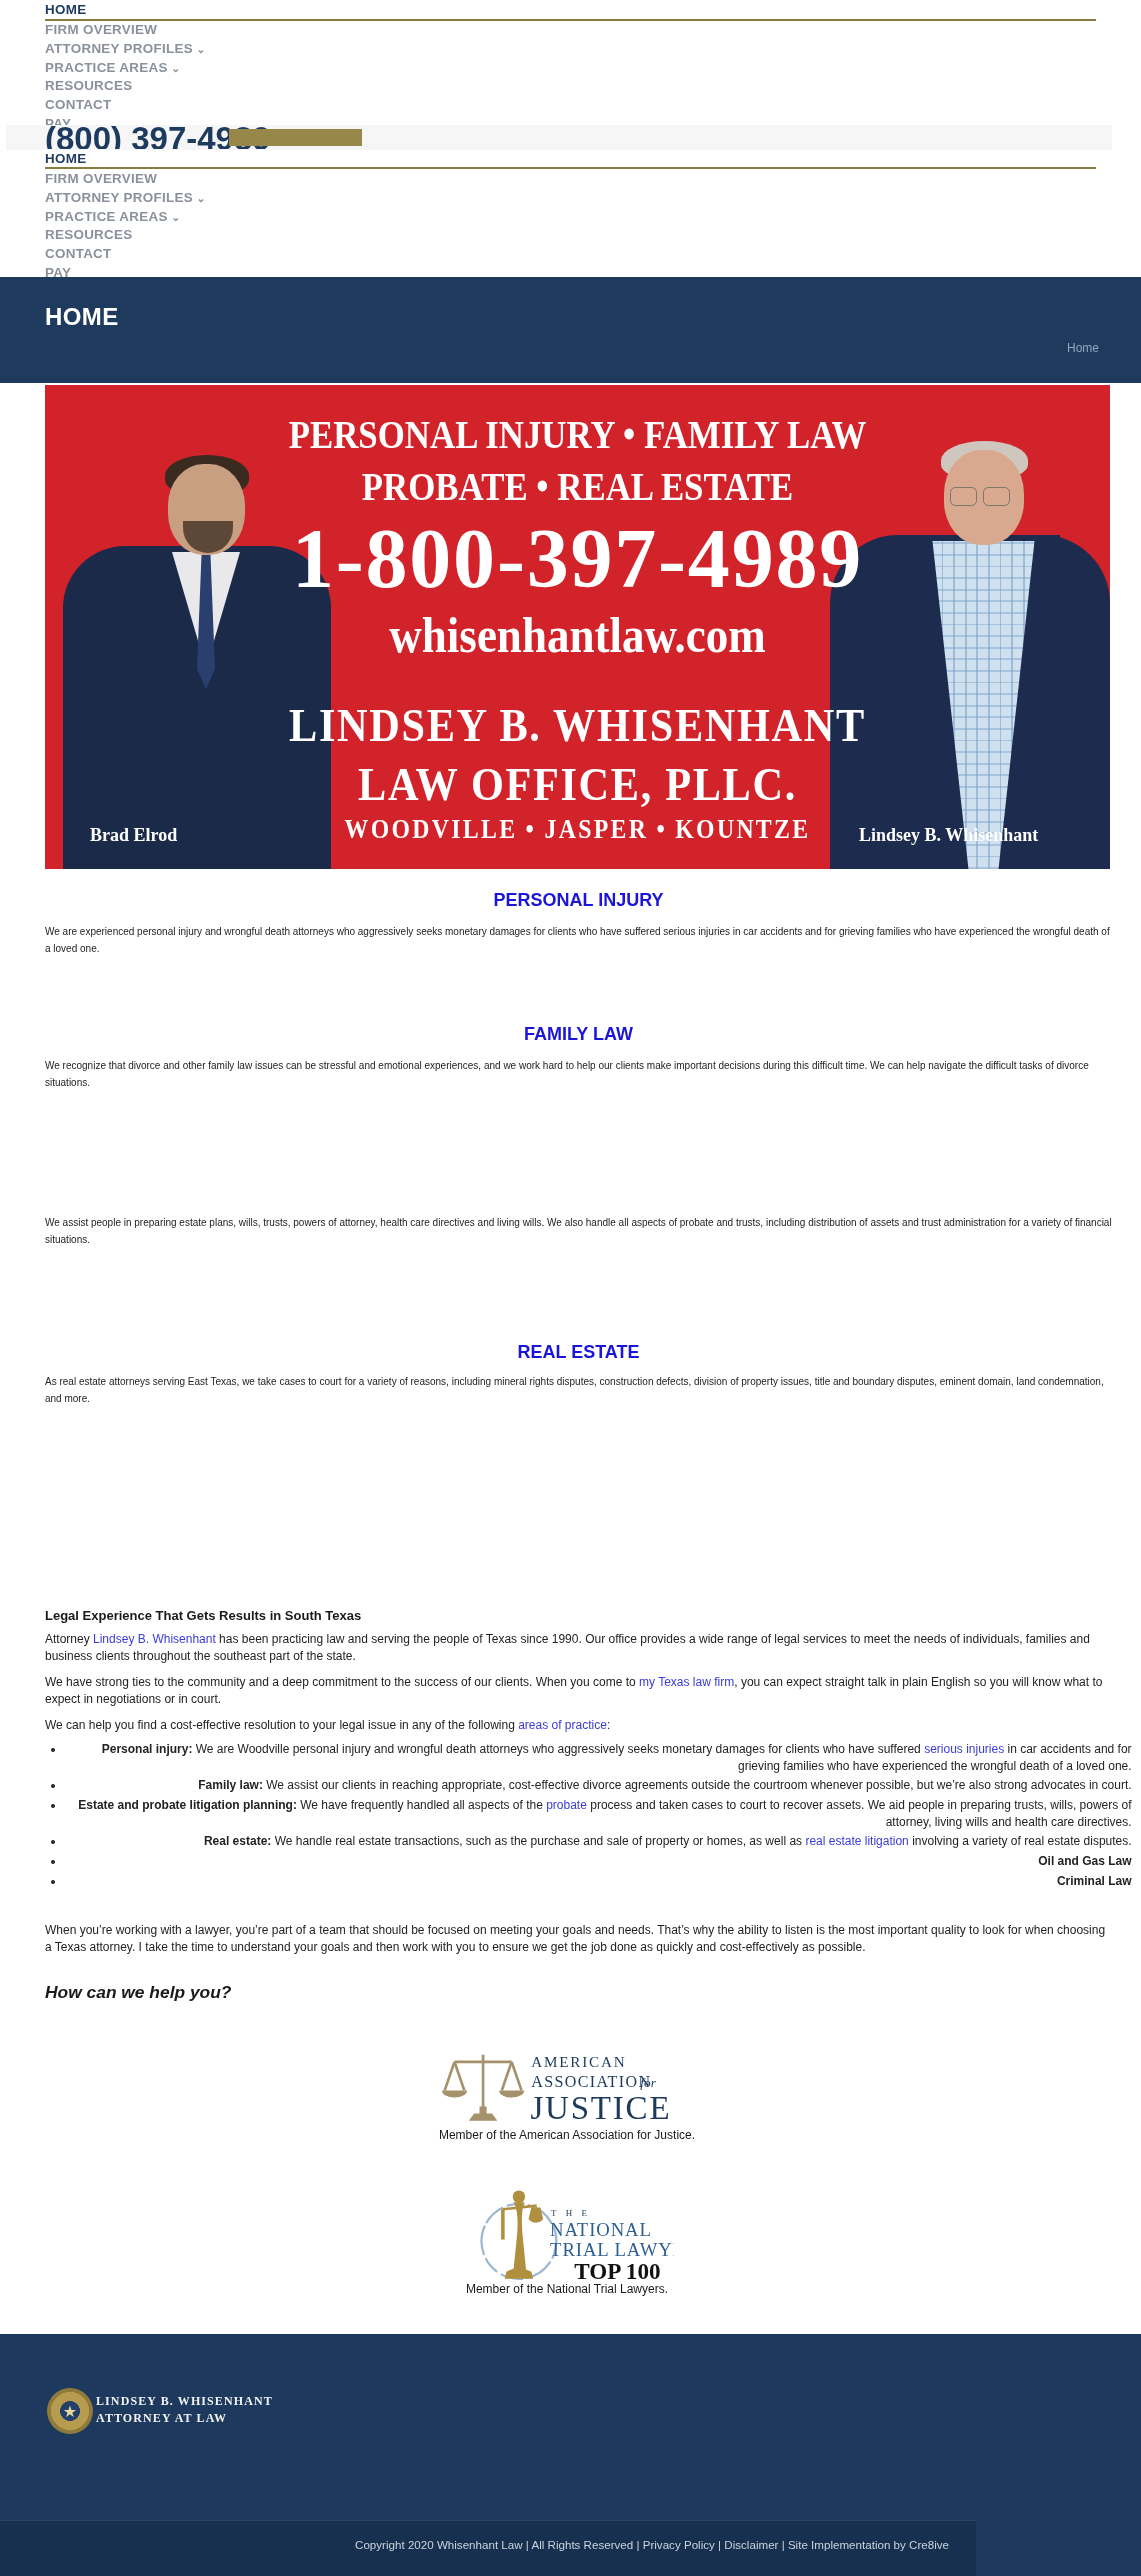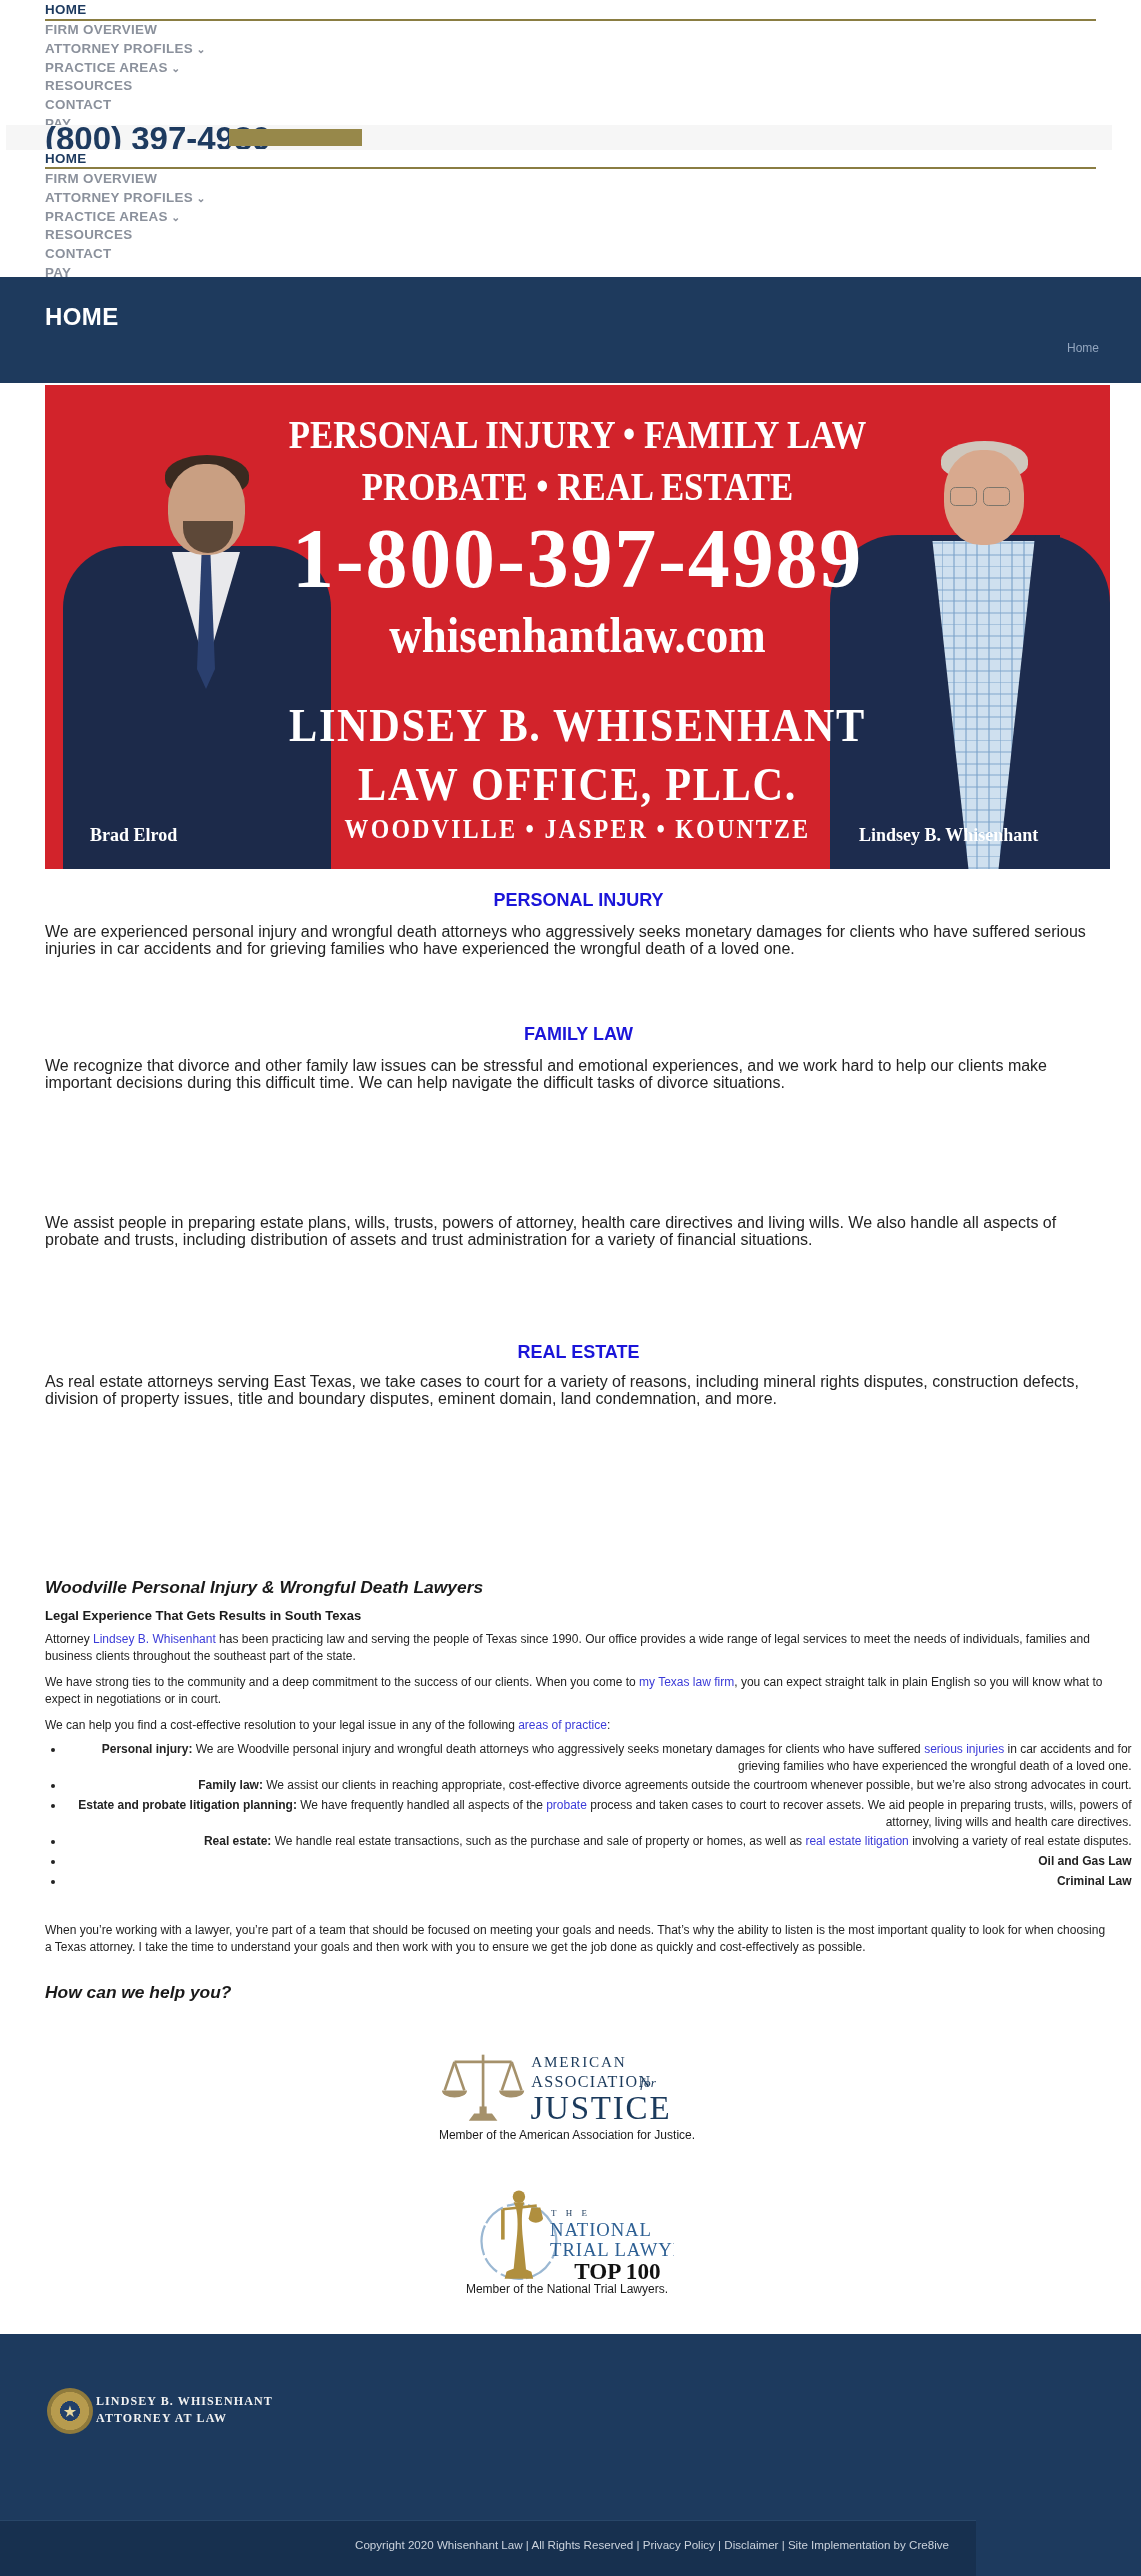--- a/index.html
+++ b/index.html
@@ -64,21 +64,21 @@
                        repeating-linear-gradient(0deg,rgba(120,160,200,.45) 0 1.8px,transparent 1.8px 11.6px);
       clip-path:polygon(0 0,100% 0,72% 100%,28% 100%);}
   .figR .lapelL{position:absolute;left:77px;top:112px;width:62px;height:339px;background:#1d2c4e;
       clip-path:polygon(0 0,40% 0,100% 100%,0 100%);}
   .figR .lapelR{position:absolute;left:168px;top:112px;width:62px;height:339px;background:#1d2c4e;
       clip-path:polygon(60% 0,100% 0,100% 100%,0 100%);}
 
   
   .svc-title{position:absolute;left:45px;width:1067px;text-align:center;color:#1b15d9;
              font-size:18px;font-weight:700;}
-  .svc-text{position:absolute;left:45px;width:1067px;font-size:16px;line-height:16.6px;color:#232323;}
+  .svc-text{position:absolute;left:45px;width:1067px;font-size:10px;line-height:16.6px;color:#232323;}
 
   
   .h2i{position:absolute;left:45px;width:1067px;font-size:17.4px;font-weight:700;font-style:italic;color:#1a1a1a;}
   .h3b{position:absolute;left:45px;width:1067px;font-size:13px;font-weight:700;color:#1a1a1a;}
   .para{position:absolute;left:45px;width:1067px;font-size:12px;line-height:16.6px;color:#232323;}
   a.inlink{color:#3b3bd8;text-decoration:none;cursor:pointer;}
   .bullets{position:absolute;left:45px;width:1067px;margin:0;padding:0 0 0 19.6px;
            font-size:12px;line-height:16.6px;color:#232323;}
   .bullets li{margin-bottom:3.1px;text-align:right;}
 
@@ -170,21 +170,20 @@
   <div class="svc-text" style="top:924px">We are experienced personal injury and wrongful death attorneys who aggressively seeks monetary damages for clients who have suffered serious injuries in car accidents and for grieving families who have experienced the wrongful death of a loved one.</div>
 
   <div class="svc-title" style="top:1024px">FAMILY LAW</div>
   <div class="svc-text" style="top:1058px">We recognize that divorce and other family law issues can be stressful and emotional experiences, and we work hard to help our clients make important decisions during this difficult time. We can help navigate the difficult tasks of divorce situations.</div>
 
   <div class="svc-text" style="top:1215px">We assist people in preparing estate plans, wills, trusts, powers of attorney, health care directives and living wills. We also handle all aspects of probate and trusts, including distribution of assets and trust administration for a variety of financial situations.</div>
 
   <div class="svc-title" style="top:1342px">REAL ESTATE</div>
   <div class="svc-text" style="top:1374px">As real estate attorneys serving East Texas, we take cases to court for a variety of reasons, including mineral rights disputes, construction defects, division of property issues, title and boundary disputes, eminent domain, land condemnation, and more.</div>
 
-  <div class="h2i" style="top:1577px">Woodville Personal Injury &amp; Wrongful Death Lawyers</div>
   <div class="h3b" style="top:1608px">Legal Experience That Gets Results in South Texas</div>
 
   <div class="para" style="top:1631px">
     <span>Attorney </span><a class="inlink">Lindsey B. Whisenhant</a><span> has been practicing law and serving the people of Texas since 1990. Our office provides a wide range of legal services to meet the needs of individuals, families and business clients throughout the southeast part of the state.</span>
   </div>
   <div class="para" style="top:1674px">
     <span>We have strong ties to the community and a deep commitment to the success of our clients. When you come to </span><a class="inlink">my Texas law firm</a><span>, you can expect straight talk in plain English so you will know what to expect in negotiations or in court.</span>
   </div>
   <div class="para" style="top:1717px">
     <span>We can help you find a cost-effective resolution to your legal issue in any of the following </span><a class="inlink">areas of practice</a><span>:</span>

